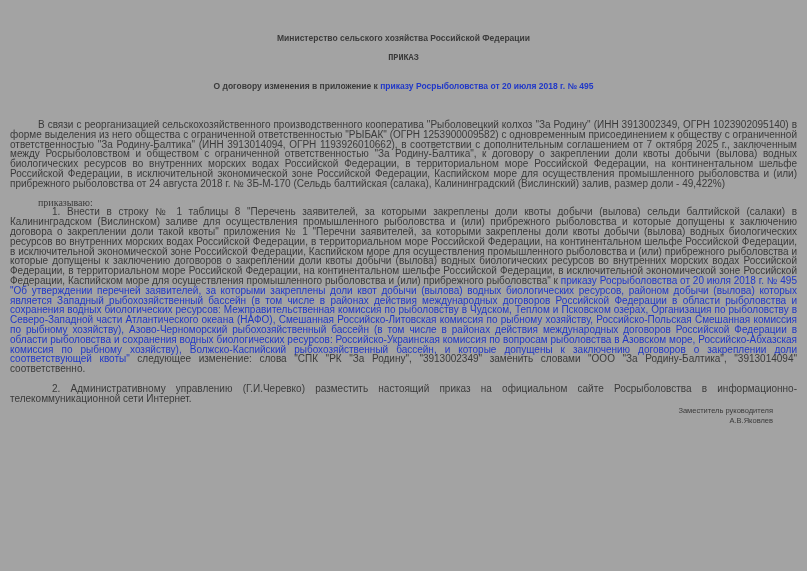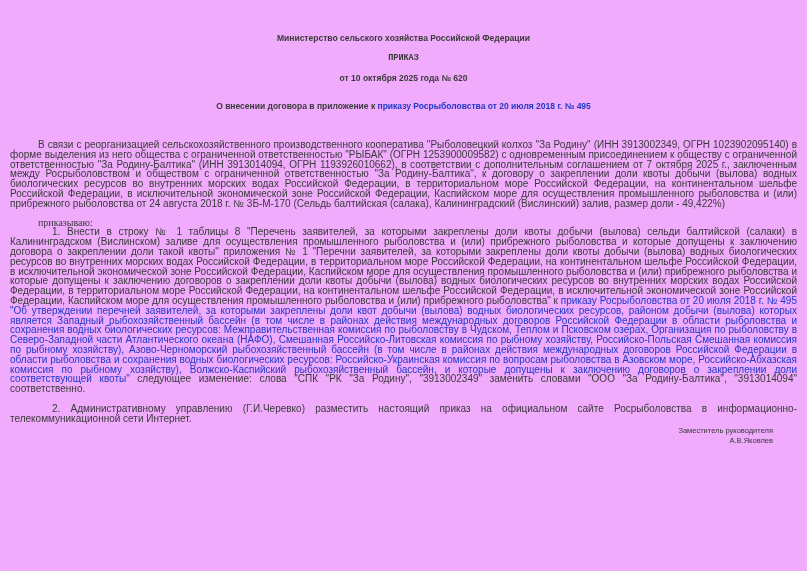--- a/index.html
+++ b/index.html
@@ -1,20 +1,20 @@
 <!DOCTYPE html>
 <html><head>
 <meta charset="utf-8">
 <style>
   html, body { margin: 0; padding: 0; background: #ffffff; }
   .page {
     position: relative;
     width: 807px;
     height: 571px;
-    background: #f0abfc;
+    background: #a3a3a3;
     box-sizing: border-box;
     padding: 33px 10px 0 10px;
     font-family: "Liberation Sans", "DejaVu Sans", sans-serif;
     color: #3a3a3a;
     overflow: hidden;
   }
   .header { text-align: center; font-weight: bold; font-size: 8.5px; line-height: 11px; }
   .doc-type { margin-top: 9px; font-family: Liberation Mono, monospace; }
   .doc-date { margin-top: 9px; }
   .doc-title { margin-top: 17px; text-align: center; font-weight: bold; font-size: 8.5px; line-height: 11px; }
@@ -28,24 +28,23 @@
   .signature { margin-top: 2px; padding-right: 24px; text-align: right; font-size: 7.5px; line-height: 10px; }
 </style>
 </head>
 <body>
 
 <div class="page">
 
   <div class="header">
     <div>Министерство сельского хозяйства Российской Федерации</div>
     <div class="doc-type">ПРИКАЗ</div>
-    <div class="doc-date">от 10 октября 2025 года № 620</div>
   </div>
 
-  <div class="doc-title"><span>О внесении договора в приложение к </span><a class="link">приказу Росрыболовства от 20 июля 2018 г. № 495</a></div>
+  <div class="doc-title"><span>О договору изменения в приложение к </span><a class="link">приказу Росрыболовства от 20 июля 2018 г. № 495</a></div>
 
   <div class="body-text">
     <p class="para indent">В связи с реорганизацией сельскохозяйственного производственного кооператива "Рыболовецкий колхоз "За Родину" (ИНН 3913002349, ОГРН 1023902095140) в форме выделения из него общества с ограниченной ответственностью "РЫБАК" (ОГРН 1253900009582) с одновременным присоединением к обществу с ограниченной ответственностью "За Родину-Балтика" (ИНН 3913014094, ОГРН 1193926010662), в соответствии с дополнительным соглашением от 7 октября 2025 г., заключенным между Росрыболовством и обществом с ограниченной ответственностью "За Родину-Балтика", к договору о закреплении доли квоты добычи (вылова) водных биологических ресурсов во внутренних морских водах Российской Федерации, в территориальном море Российской Федерации, на континентальном шельфе Российской Федерации, в исключительной экономической зоне Российской Федерации, Каспийском море для осуществления промышленного рыболовства и (или) прибрежного рыболовства от 24 августа 2018 г. № 3Б-М-170 (Сельдь балтийская (салака), Калининградский (Вислинский) залив, размер доли - 49,422%)</p>
     <p class="para indent resolve">приказываю:</p>
     <p class="para indent-num"><span>1. Внести в строку № 1 таблицы 8 "Перечень заявителей, за которыми закреплены доли квоты добычи (вылова) сельди балтийской (салаки) в Калининградском (Вислинском) заливе для осуществления промышленного рыболовства и (или) прибрежного рыболовства и которые допущены к заключению договора о закреплении доли такой квоты" приложения № 1 "Перечни заявителей, за которыми закреплены доли квоты добычи (вылова) водных биологических ресурсов во внутренних морских водах Российской Федерации, в территориальном море Российской Федерации, на континентальном шельфе Российской Федерации, в исключительной экономической зоне Российской Федерации, Каспийском море для осуществления промышленного рыболовства и (или) прибрежного рыболовства и которые допущены к заключению договоров о закреплении доли квоты добычи (вылова) водных биологических ресурсов во внутренних морских водах Российской Федерации, в территориальном море Российской Федерации, на континентальном шельфе Российской Федерации, в исключительной экономической зоне Российской Федерации, Каспийском море для осуществления промышленного рыболовства и (или) прибрежного рыболовства" к </span><a class="link">приказу Росрыболовства от 20 июля 2018 г. № 495 "Об утверждении перечней заявителей, за которыми закреплены доли квот добычи (вылова) водных биологических ресурсов, районом добычи (вылова) которых является Западный рыбохозяйственный бассейн (в том числе в районах действия международных договоров Российской Федерации в области рыболовства и сохранения водных биологических ресурсов: Межправительственная комиссия по рыболовству в Чудском, Теплом и Псковском озерах, Организация по рыболовству в Северо-Западной части Атлантического океана (НАФО), Смешанная Российско-Литовская комиссия по рыбному хозяйству, Российско-Польская Смешанная комиссия по рыбному хозяйству), Азово-Черноморский рыбохозяйственный бассейн (в том числе в районах действия международных договоров Российской Федерации в области рыболовства и сохранения водных биологических ресурсов: Российско-Украинская комиссия по вопросам рыболовства в Азовском море, Российско-Абхазская комиссия по рыбному хозяйству), Волжско-Каспийский рыбохозяйственный бассейн, и которые допущены к заключению договоров о закреплении доли соответствующей квоты"</a><span> следующее изменение: слова "СПК "РК "За Родину", "3913002349" заменить словами "ООО "За Родину-Балтика", "3913014094" соответственно.</span></p>
     <p class="para indent-num item2">2. Административному управлению (Г.И.Черевко) разместить настоящий приказ на официальном сайте Росрыболовства в информационно-телекоммуникационной сети Интернет.</p>
   </div>
 
   <div class="signature">
     <div>Заместитель руководителя</div>

